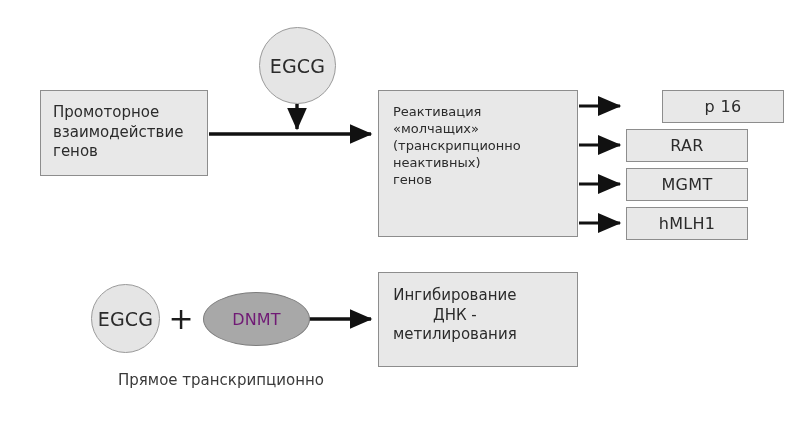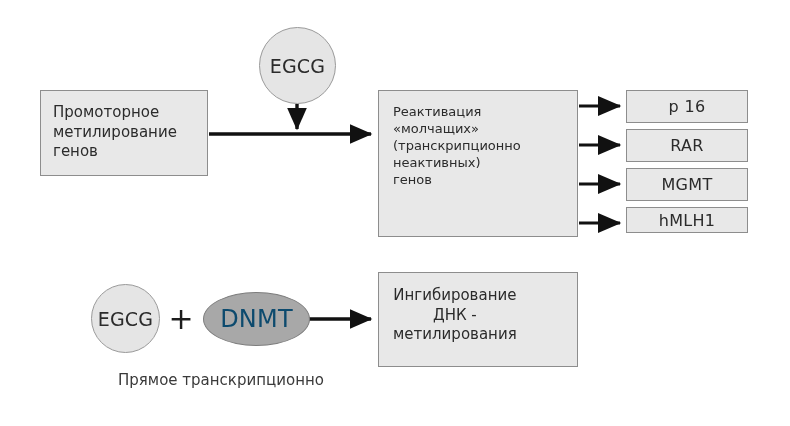--- a/index.html
+++ b/index.html
@@ -74,23 +74,23 @@
 
   
   .ellipse {
     border-radius: 50%;
     background: #a8a8a8;
     border: 1px solid #7d7d7d;
     align-items: center;
     justify-content: center;
   }
   .ellipse .txt {
-    font-size: 24px;
+    font-size: 16px;
     letter-spacing: 0.2px;
-    color: #0c4a6e;
+    color: #701a75;
   }
 
   .plain {
     background: none;
     border: none;
     align-items: center;
     justify-content: center;
   }
 
   #plus-sign {
@@ -108,24 +108,24 @@
 
   
   #node-promoter       { left: 40px;  top: 90px;  width: 168px; height: 86px; }
   #node-promoter .txt  { font-size: 15px; padding: 12px 0 0 12px; }
 
   #node-egcg-top       { left: 259px; top: 27px;  width: 77px;  height: 77px; }
 
   #node-reactivation      { left: 378px; top: 90px;  width: 200px; height: 147px; }
   #node-reactivation .txt { font-size: 13px; padding: 13px 0 0 14px; }
 
-  #node-gene-p16   { left: 626px; top: 90px;  width: 122px; height: 33px; }
+  #node-gene-p16   { left: 662px; top: 90px;  width: 122px; height: 33px; }
   #node-gene-rar   { left: 626px; top: 129px; width: 122px; height: 33px; }
   #node-gene-mgmt  { left: 626px; top: 168px; width: 122px; height: 33px; }
-  #node-gene-hmlh1 { left: 626px; top: 207px; width: 122px; height: 26px; }
+  #node-gene-hmlh1 { left: 626px; top: 207px; width: 122px; height: 33px; }
 
   #node-egcg-bottom { left: 91px;  top: 284px; width: 69px;  height: 69px; }
   #node-plus        { left: 166px; top: 303px; width: 30px;  height: 32px; }
   #node-dnmt        { left: 203px; top: 292px; width: 107px; height: 54px; }
 
   #node-inhibition      { left: 378px; top: 272px; width: 200px; height: 95px; }
   #node-inhibition .txt { font-size: 15px; padding: 13px 0 0 14px; text-align: center; }
 
   #caption-direct { left: 96px; top: 369px; width: 250px; height: 22px; }
 </style>
@@ -151,21 +151,21 @@
     <line x1="579" y1="106" x2="620" y2="106" stroke="#111111" stroke-width="3.2" marker-end="url(#ahs)"></line>
     <line x1="579" y1="145" x2="620" y2="145" stroke="#111111" stroke-width="3.2" marker-end="url(#ahs)"></line>
     <line x1="579" y1="184" x2="620" y2="184" stroke="#111111" stroke-width="3.2" marker-end="url(#ahs)"></line>
     <line x1="579" y1="223" x2="620" y2="223" stroke="#111111" stroke-width="3.2" marker-end="url(#ahs)"></line>
 
     <line x1="309" y1="319" x2="371" y2="319" stroke="#111111" stroke-width="3.4" marker-end="url(#ah)"></line>
   </svg>
 
   <div class="node box" id="node-promoter">
     <span class="txt">Промоторное
-метилирование
+взаимодействие
 генов</span>
   </div>
 
   <div class="node circle" id="node-egcg-top">
     <span class="txt">EGCG</span>
   </div>
 
   <div class="node box" id="node-reactivation">
     <span class="txt">Реактивация
 «молчащих»

